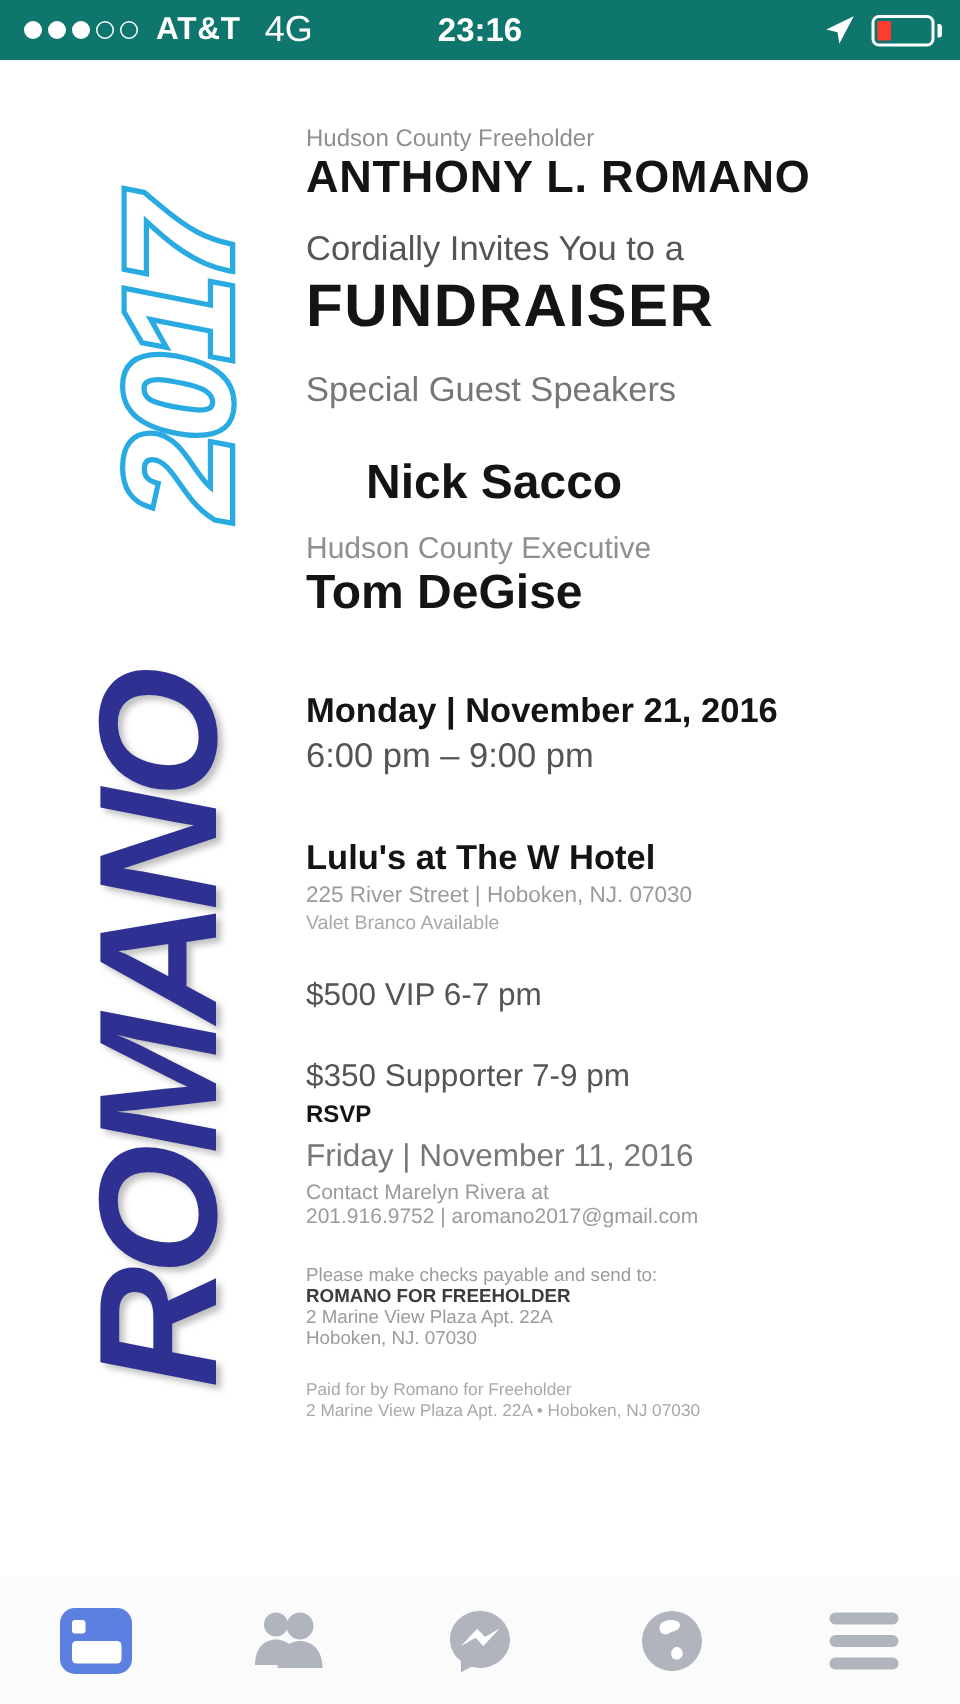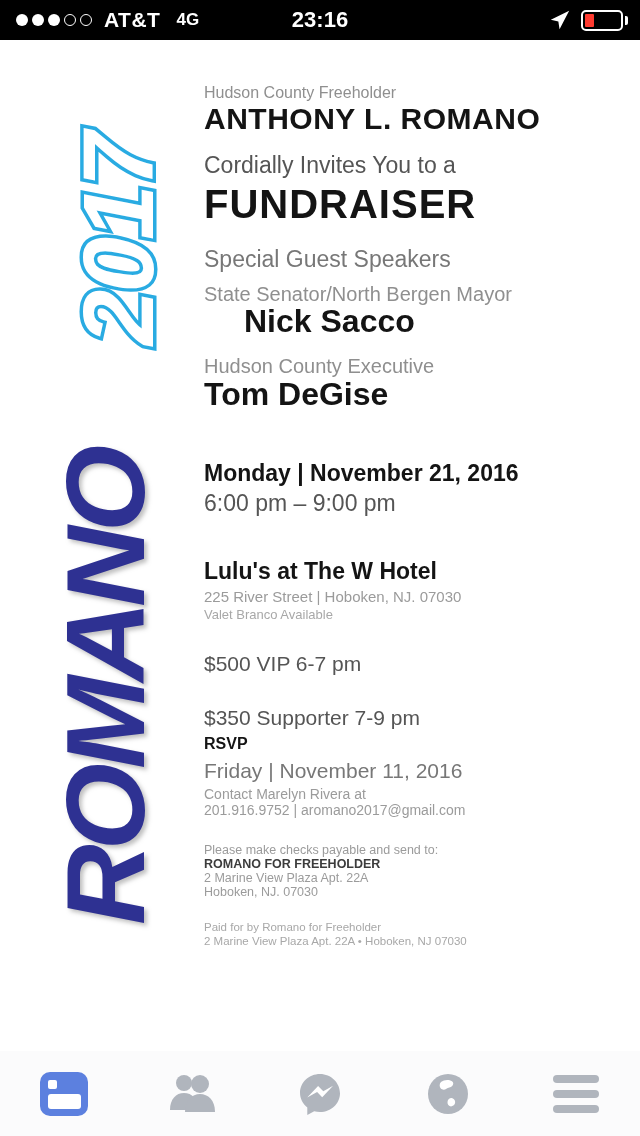--- a/index.html
+++ b/index.html
@@ -1,26 +1,26 @@
 <!DOCTYPE html>
 <html><head>
 <meta charset="utf-8">
 <style>
   html,body{margin:0;padding:0;}
   body{font-family:"Liberation Sans",sans-serif;background:#000;}
   .phone{position:relative;width:640px;height:1136px;background:#fff;overflow:hidden;}
 
   
-  .statusbar{position:absolute;left:0;top:0;width:640px;height:40px;background:#000000;color:#fff;}
+  .statusbar{position:absolute;left:0;top:0;width:640px;height:40px;background:#0f766e;color:#fff;}
   .sb-left{position:absolute;left:16px;top:0;height:40px;display:flex;align-items:center;gap:4px;}
   .dot{width:12px;height:12px;border-radius:50%;box-sizing:border-box;}
   .dot.filled{background:#fff;}
   .dot.hollow{border:1.5px solid #fff;background:transparent;}
   .sb-carrier{margin-left:8px;font-size:21px;font-weight:600;letter-spacing:.5px;}
-  .sb-network{margin-left:12px;font-size:17px;font-weight:700;}
+  .sb-network{margin-left:12px;font-size:24px;font-weight:400;}
   .sb-time{position:absolute;left:0;right:0;top:0;height:40px;display:flex;align-items:center;justify-content:center;font-size:22px;font-weight:700;pointer-events:none;}
   .sb-right{position:absolute;right:12px;top:0;height:40px;display:flex;align-items:center;gap:10px;}
   .battery{position:relative;width:42px;height:21px;border:2px solid #fff;border-radius:5px;box-sizing:border-box;}
   .battery .level{position:absolute;left:2px;top:2px;bottom:2px;width:9px;background:#ff3b30;border-radius:1px;}
   .battery-cap{width:3px;height:9px;background:#fff;border-radius:0 2px 2px 0;margin-left:-8px;}
 
   
   .flyer{position:absolute;left:0;top:40px;width:640px;height:944px;background:#fff;}
   .banner-year{position:absolute;left:-32px;top:130px;width:300px;height:140px;transform:rotate(-90deg);display:flex;align-items:center;justify-content:center;}
   .banner-year text{font-family:"Liberation Sans",sans-serif;font-size:100px;font-weight:700;font-style:italic;letter-spacing:-3px;fill:#fff;stroke:#29abe2;stroke-width:7px;paint-order:stroke;}
@@ -76,21 +76,20 @@
       <text x="150" y="105" text-anchor="middle">2017</text>
     </svg>
     <div class="banner-name">ROMANO</div>
 
     <div class="ftxt g1" style="top:44px;font-size:16px;">Hudson County Freeholder</div>
     <div class="ftxt b" style="top:62px;font-size:30px;letter-spacing:.5px;">ANTHONY L. ROMANO</div>
     <div class="ftxt g2" style="top:112px;font-size:23px;">Cordially Invites You to a</div>
     <div class="ftxt b" style="top:142px;font-size:40px;letter-spacing:1px;font-weight:800;">FUNDRAISER</div>
 
     <div class="ftxt g3" style="top:206px;font-size:23px;">Special Guest Speakers</div>
-    <div class="ftxt g1" style="top:243px;font-size:20px;">State Senator/North Bergen Mayor</div>
     <div class="ftxt b" style="top:263px;font-size:32px;margin-left:40px;">Nick Sacco</div>
     <div class="ftxt g1" style="top:315px;font-size:20px;">Hudson County Executive</div>
     <div class="ftxt b" style="top:336px;font-size:32px;">Tom DeGise</div>
 
     <div class="ftxt b" style="top:420px;font-size:23px;">Monday | November 21, 2016</div>
     <div class="ftxt g2" style="top:450px;font-size:23px;">6:00 pm – 9:00 pm</div>
 
     <div class="ftxt b" style="top:518px;font-size:23px;">Lulu's at The W Hotel</div>
     <div class="ftxt g4" style="top:548px;font-size:15px;">225 River Street | Hoboken, NJ. 07030</div>
     <div class="ftxt g5" style="top:567px;font-size:13px;">Valet Branco Available</div>

